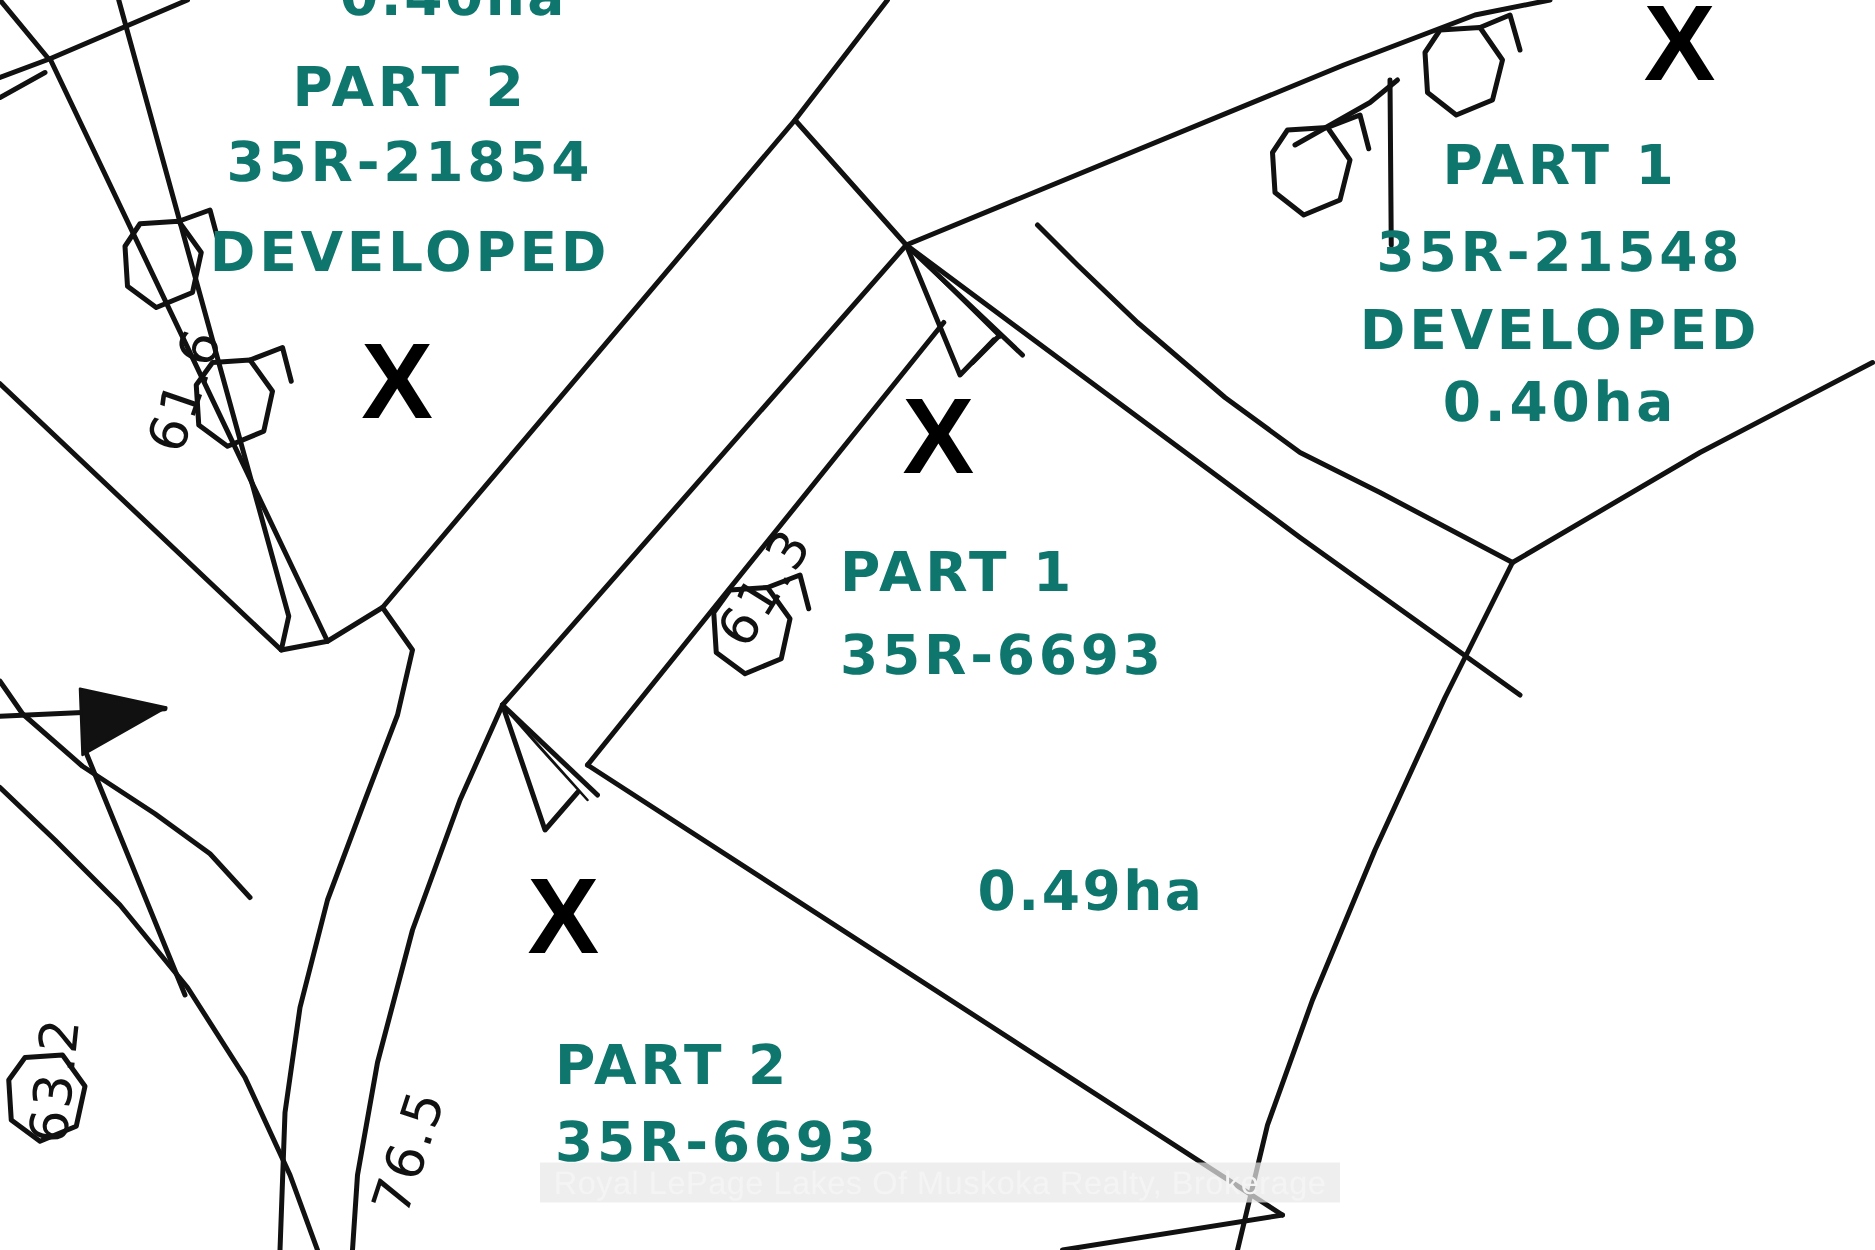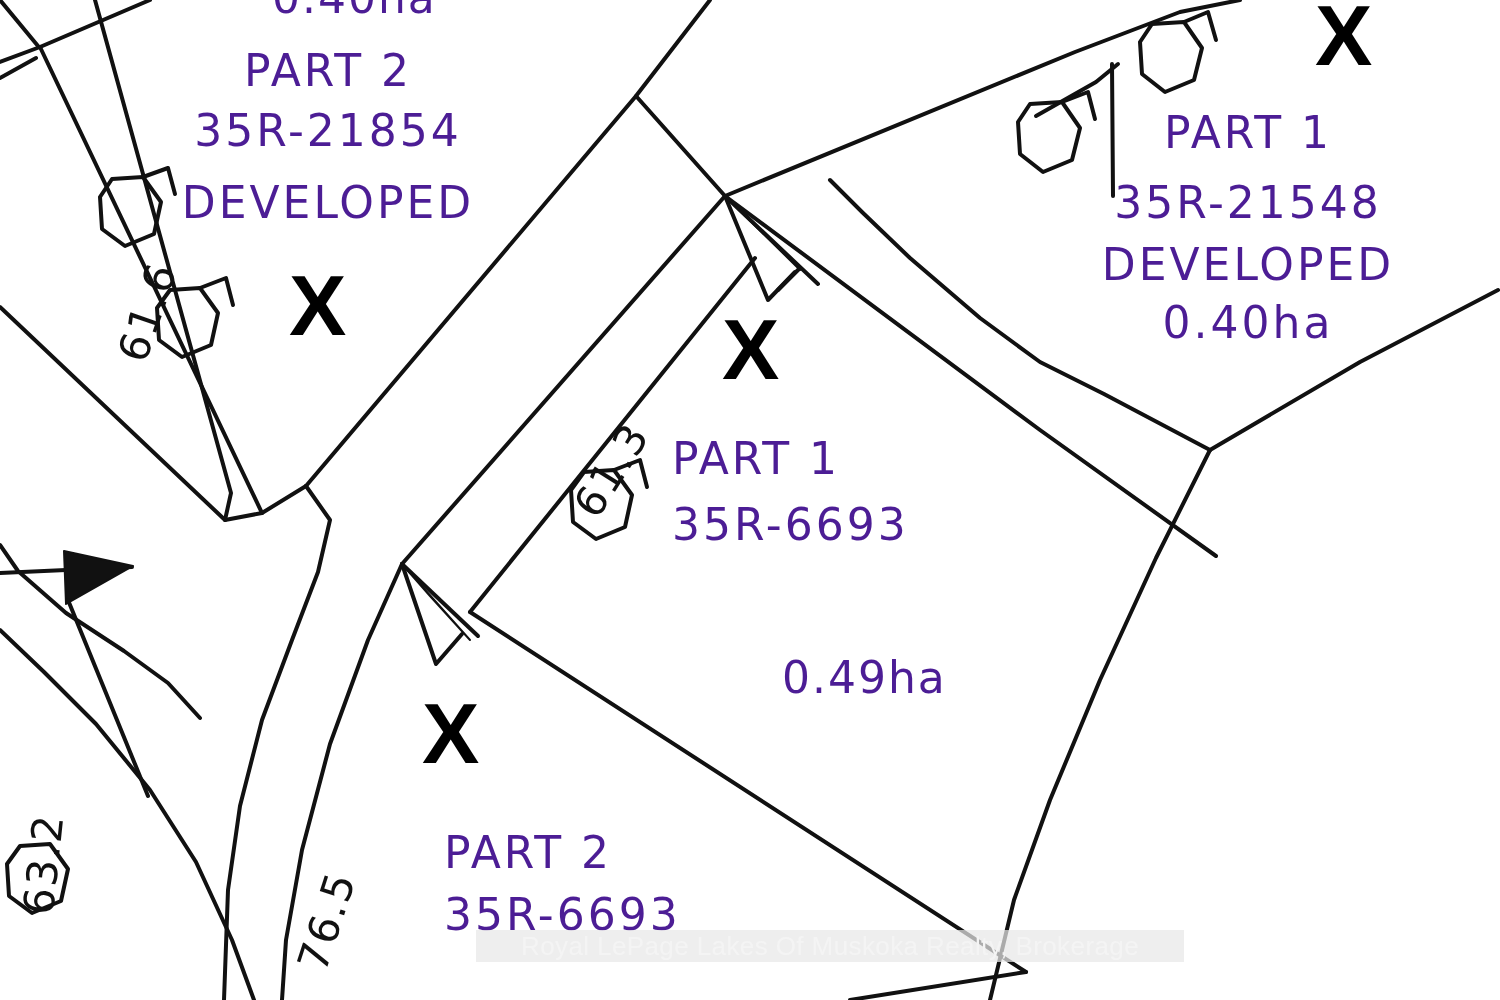--- a/index.html
+++ b/index.html
@@ -18,23 +18,23 @@
   #plan svg.geometry {
     position: absolute;
     left: 0;
     top: 0;
     width: 1500px;
     height: 1000px;
   }
   .lbl {
     position: absolute;
     white-space: pre;
-    color: #4c1d95;
+    color: #0f766e;
     font-family: "DejaVu Sans", sans-serif;
-    font-weight: 400;
+    font-weight: 700;
     letter-spacing: 1px;
   }
   .parcel-text {
     font-size: 44px;
     letter-spacing: 3px;
     line-height: 62px;
     text-align: center;
   }
   .area-text {
     font-size: 44px;
@@ -54,31 +54,30 @@
     font-size: 42px;
     letter-spacing: 2px;
     color: #111111;
     transform-origin: 0 0;
     white-space: pre;
   }
   #watermark {
     position: absolute;
     left: 432px;
     top: 930px;
-    width: 708px;
+    width: 640px;
     height: 32px;
     background: rgba(232,232,232,0.72);
     color: #f4f4f4;
     font-family: "Liberation Sans", sans-serif;
     font-size: 26px;
     line-height: 32px;
     letter-spacing: 0.4px;
     text-align: center;
     overflow: hidden;
-    margin-left: 44px;
   }
 </style>
 </head>
 <body>
 
 <div id="plan">
 
   <svg class="geometry" viewBox="0 0 1500 1000">
     <g fill="none" stroke="#111111" stroke-width="4" stroke-linecap="round" stroke-linejoin="round">
 
@@ -159,21 +158,21 @@
   <div class="lbl parcel-text" style="left:1048px; top:234px; width:400px;">DEVELOPED</div>
 
   <div class="lbl parcel-text" style="left:1048px; top:292px; width:400px;">0.40ha</div>
 
   <div class="xmark" style="left:722px; top:306px;">X</div>
 
   <div class="lbl parcel-text" style="left:672px; top:428px; width:330px; text-align:left;">PART 1</div>
 
   <div class="lbl parcel-text" style="left:672px; top:494px; width:330px; text-align:left;">35R-6693</div>
 
-  <div class="lbl area-text" style="left:782px; top:652px;">0.49ha</div>
+  <div class="lbl area-text" style="left:782px; top:688px;">0.49ha</div>
 
   <div class="xmark" style="left:422px; top:690px;">X</div>
 
   <div class="lbl parcel-text" style="left:444px; top:822px; width:330px; text-align:left;">PART 2</div>
 
   <div class="lbl parcel-text" style="left:444px; top:884px; width:330px; text-align:left;">35R-6693</div>
 
   <div class="dim" style="left:108px; top:352px; transform: rotate(-71deg);">61.6</div>
 
   <div class="dim" style="left:564px; top:500px; transform: rotate(-58deg);">61.3</div>

